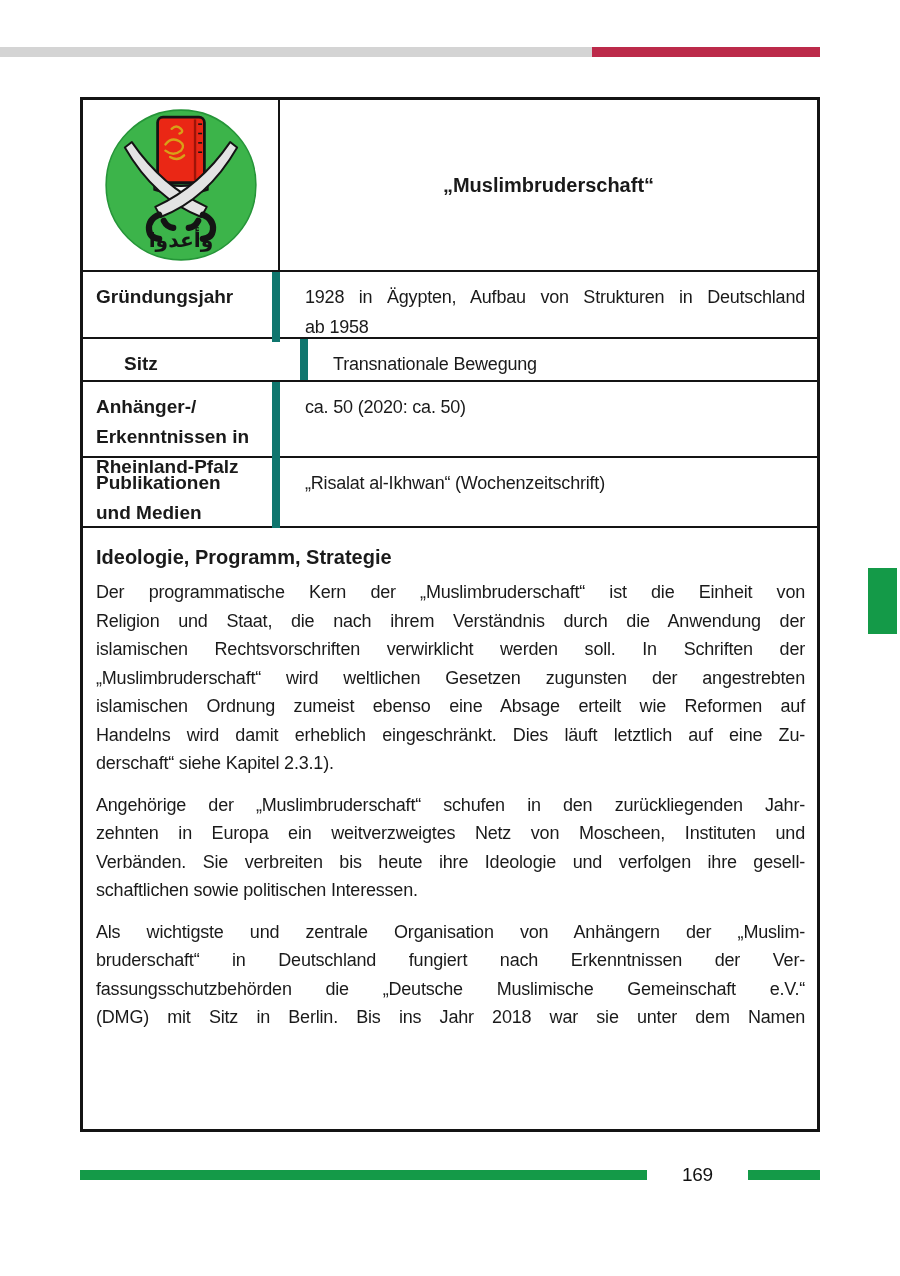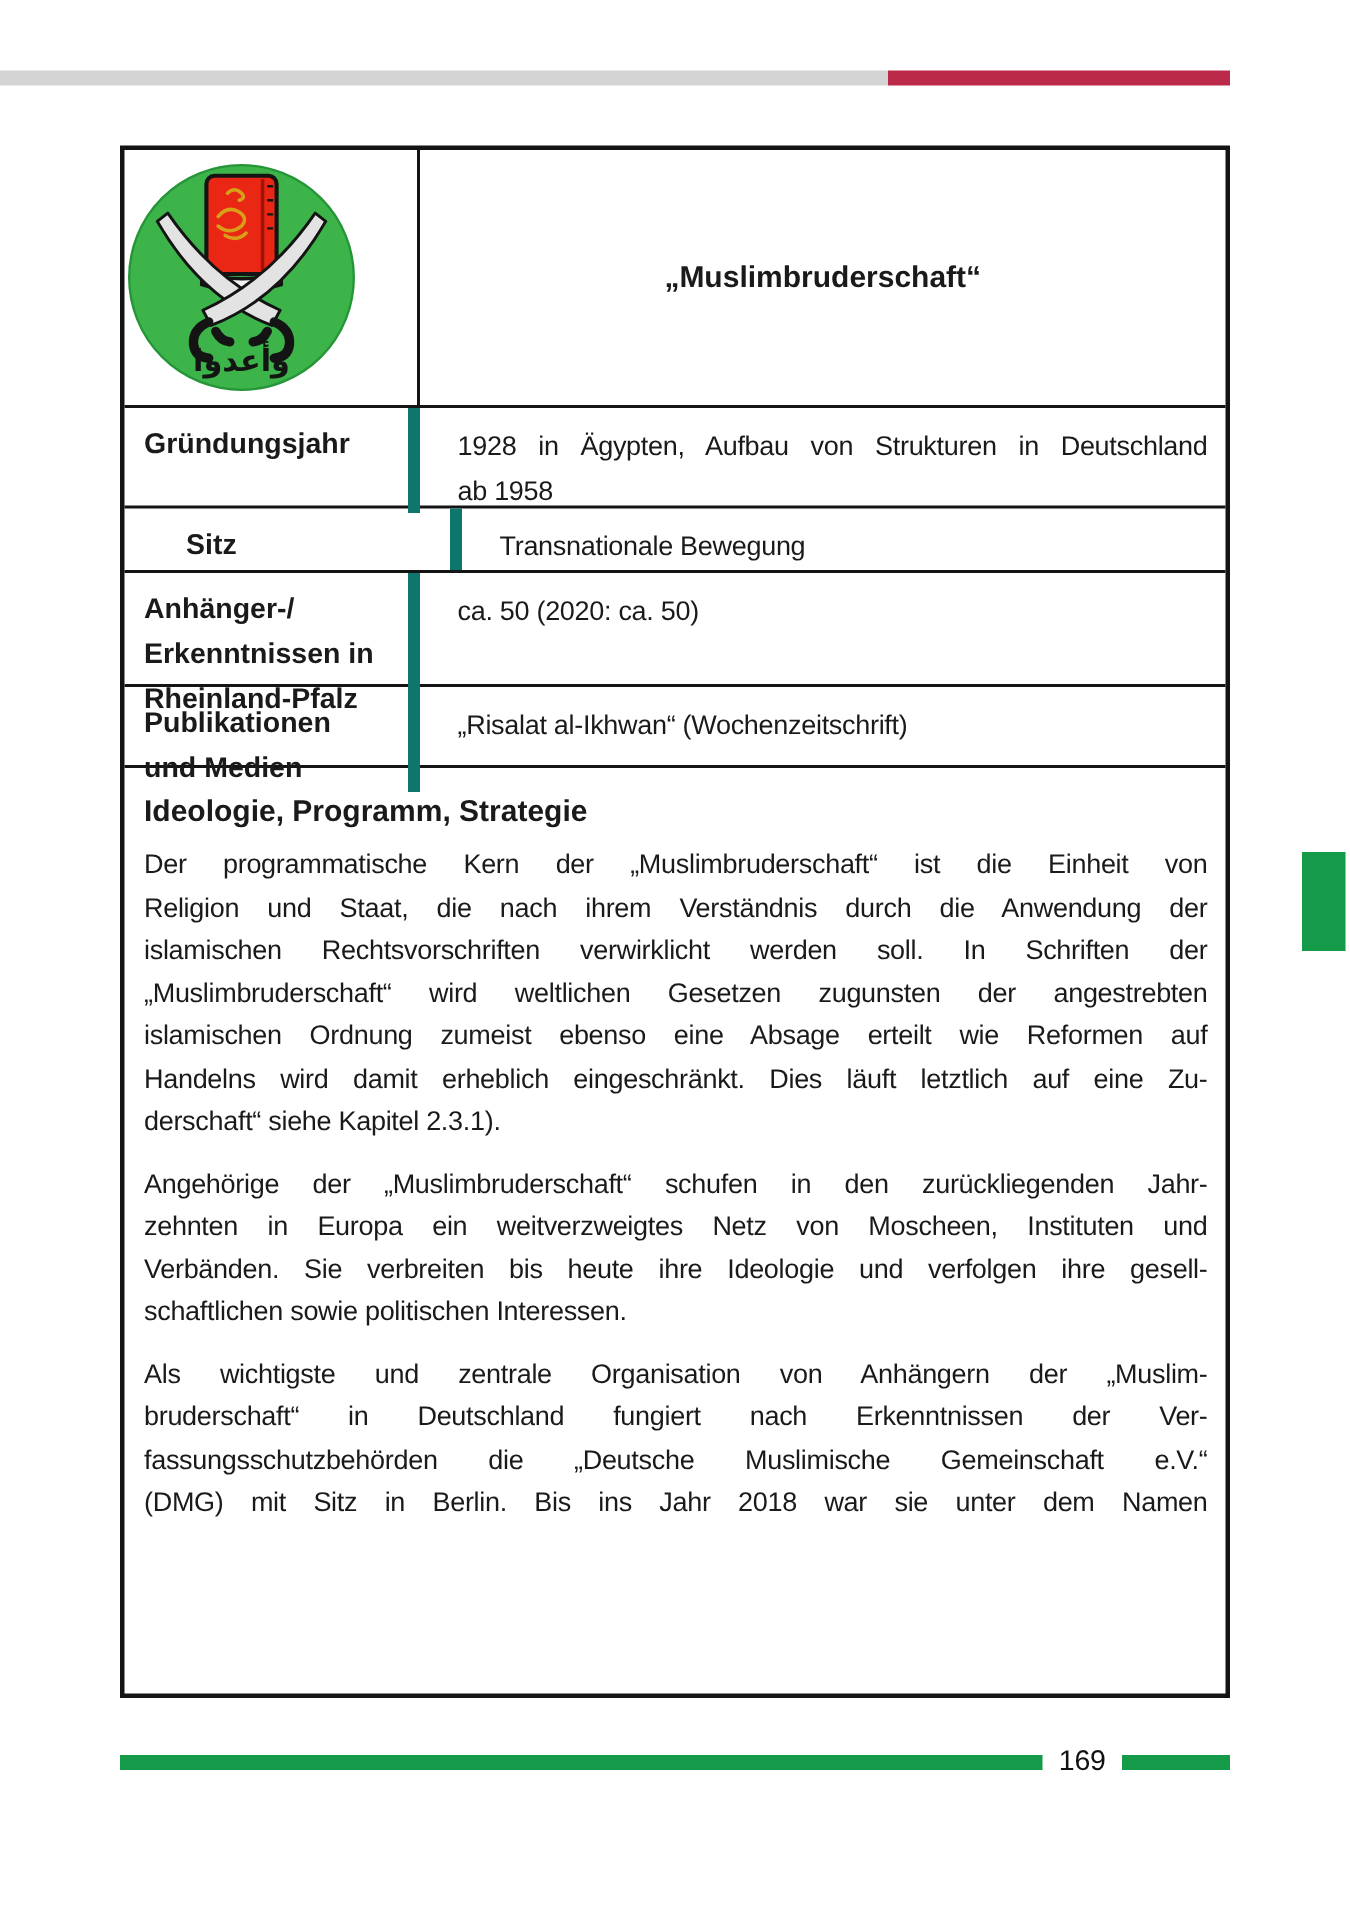--- a/index.html
+++ b/index.html
@@ -28,42 +28,42 @@
   .trow {
     display: grid;
     grid-template-columns: 197px 1fr;
     border-bottom: 2px solid #141414;
     box-sizing: border-box;
   }
   .trow-header  { height: 172px; }
   .trow-r1      { height: 67px; }
   .trow-r2      { height: 43px; padding-left: 28px; }
   .trow-r3      { height: 76px; }
-  .trow-r4      { height: 54px; }
+  .trow-r4      { height: 70px; }
   .tsection     { flex: 1; border-bottom: none; padding: 12px 12px 0 13px; box-sizing: border-box; }
 
   .cell-label {
     border-right: 8px solid #0f766e;
     padding: 10px 10px 0 13px;
     font-weight: bold;
     font-size: 19px;
     line-height: 30px;
     box-sizing: border-box;
   }
   .cell-value {
     padding: 10px 12px 0 14px;
     font-size: 18px;
     line-height: 30px;
     letter-spacing: -0.2px;
     box-sizing: border-box;
     margin-left: 11px;
   }
   .cell-logo {
     border-right: 2px solid #141414;
-    display: flex; align-items: center; justify-content: flex-start;
+    display: flex; align-items: center; justify-content: center;
     box-sizing: border-box;
   }
   .cell-title {
     display: flex; align-items: center; justify-content: center;
     font-weight: bold; font-size: 20px;
     box-sizing: border-box;
   }
 
   .section-heading {
     font-weight: bold; font-size: 20px;
@@ -74,21 +74,21 @@
   .jline { text-align: justify; text-align-last: justify; }
   .jline.last { text-align-last: left; }
   .pline { text-align: left; }
 
   
   .side-tab { position: absolute; left: 868px; top: 568px; width: 29px; height: 66px; }
 
   
   .footer {
     position: absolute; left: 80px; top: 1163px; width: 740px; height: 24px;
-    display: flex; align-items: center;
+    display: flex; align-items: center; gap: 24px;
   }
   .footer-bar-long { height: 10px; flex: 1; }
   .footer-num {
     font-size: 19px; font-weight: 500;
     padding: 0 11px; color: #111;
     letter-spacing: -0.2px;
   }
   .footer-bar-short { height: 10px; width: 72px; }
 </style>
 </head>

